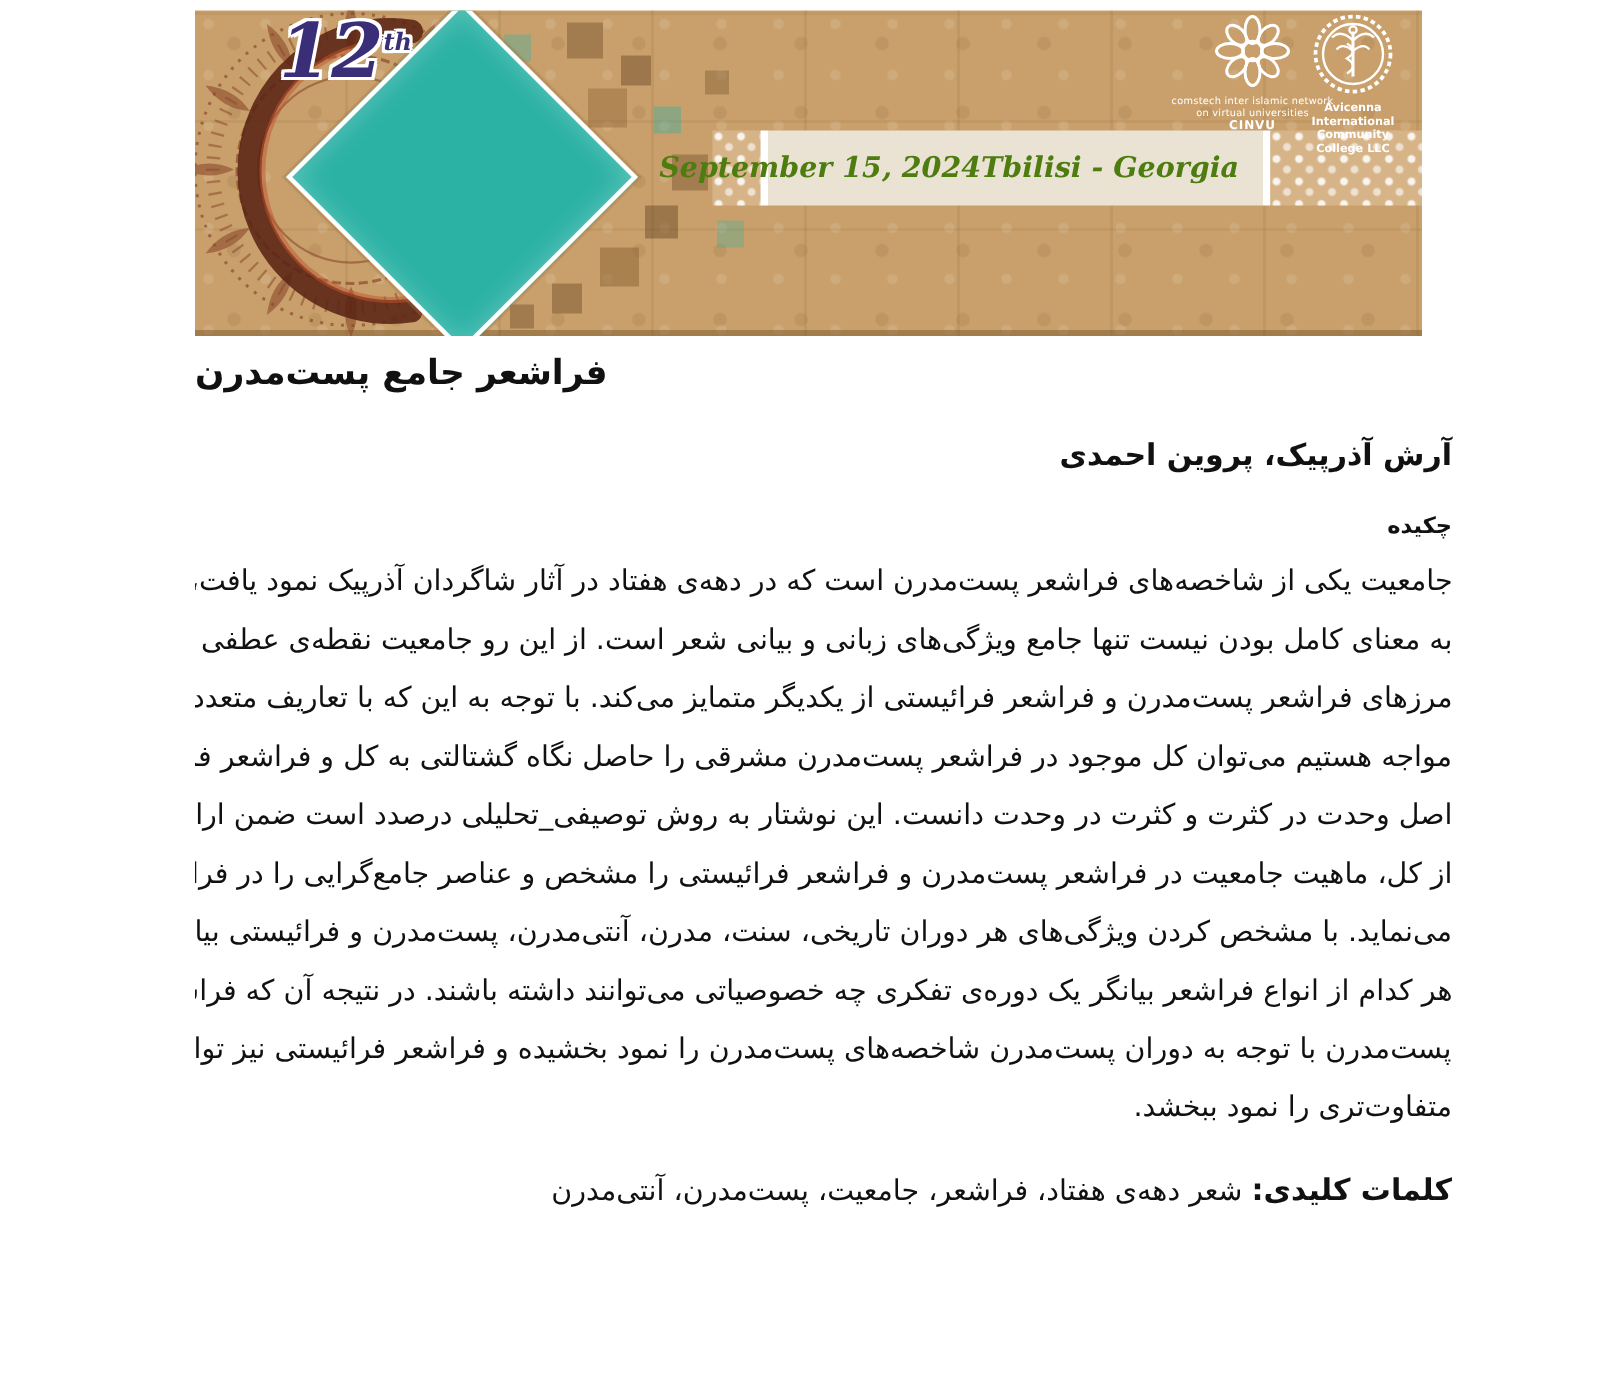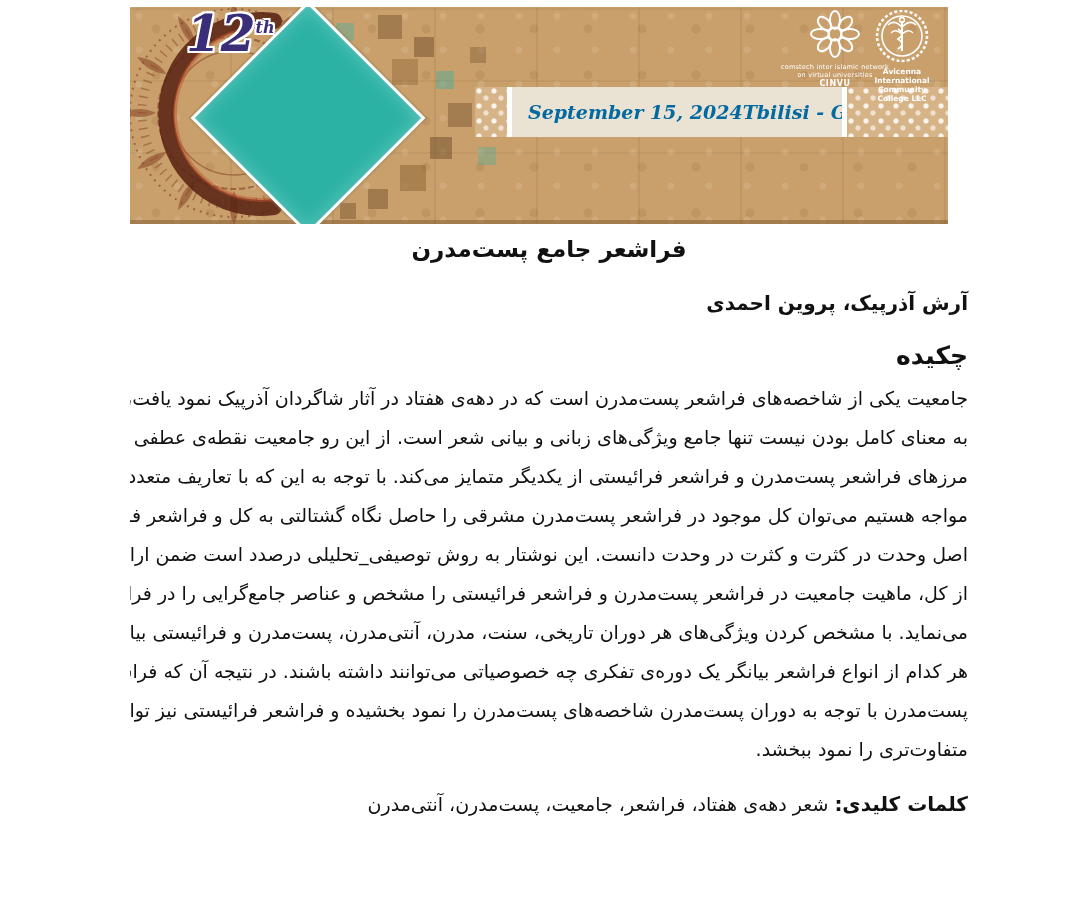--- a/index.html
+++ b/index.html
@@ -36,33 +36,33 @@
     font-size:17px;line-height:27.5px;color:#3a2e78;
     text-shadow:-2px 0 0 #fff,2px 0 0 #fff,0 -2px 0 #fff,0 2px 0 #fff,-1px -1px 0 #fff,1px 1px 0 #fff,-1px 1px 0 #fff,1px -1px 0 #fff;}
 
   #band{position:absolute;left:345px;top:80px;width:473px;height:50px;}
   .band-swirl{position:absolute;top:0;height:50px;background-color:#d6b488;
     background-image:radial-gradient(circle at 4px 4px, rgba(255,255,255,.85) 2px, transparent 3.2px),
                      radial-gradient(circle at 11px 11px, rgba(255,255,255,.6) 2px, transparent 3.2px);
     background-size:15px 15px;}
   .band-white{position:absolute;top:0;height:50px;background:#ffffff;}
   .band-cream{position:absolute;top:0;height:50px;background:#eae3d3;
-    display:flex;align-items:center;justify-content:space-between;padding:0 16px;box-sizing:border-box;
-    font-family:"DejaVu Serif",serif;font-style:italic;font-weight:bold;color:#0369a1;font-size:19px;white-space:nowrap;}
+    display:flex;align-items:center;justify-content:flex-end;padding:0 16px;box-sizing:border-box;
+    font-family:"DejaVu Serif",serif;font-style:italic;font-weight:bold;color:#4d7c0f;font-size:19px;white-space:nowrap;}
 
   .logo{position:absolute;top:2px;text-align:center;color:#ffffff;z-index:3;}
   .logo .cap{font-size:6.5px;line-height:8px;letter-spacing:.2px;}
   .logo .cap-big{font-size:8px;font-weight:bold;line-height:10px;letter-spacing:.6px;}
   .logo .cap-b{font-size:7.5px;font-weight:bold;line-height:9px;}
 
   
   #article{position:absolute;left:130px;top:224px;width:838px;direction:rtl;color:#111;}
-  #paper-title{margin-top:12px;text-align:center;font-size:23px;font-weight:bold;}
+  #paper-title{margin-top:12px;text-align:left;font-size:23px;font-weight:bold;}
   #paper-authors{margin-top:29px;text-align:right;font-size:20px;font-weight:bold;}
-  #abstract-heading{margin-top:26px;text-align:right;font-size:25px;font-weight:bold;}
+  #abstract-heading{margin-top:26px;text-align:right;font-size:15px;font-weight:bold;}
   #abstract{margin-top:9px;font-size:19px;}
   .aline{height:39px;line-height:39px;overflow:hidden;text-align:justify;text-align-last:justify;white-space:nowrap;}
   .aline.last{text-align:center;text-align-last:right;}
   .kline{height:39px;line-height:39px;margin-top:16px;text-align:right;white-space:nowrap;overflow:hidden;}
   .kline .klabel{font-weight:bold;font-size:20px;}
 </style>
 </head>
 <body>
 
 <div id="page">

